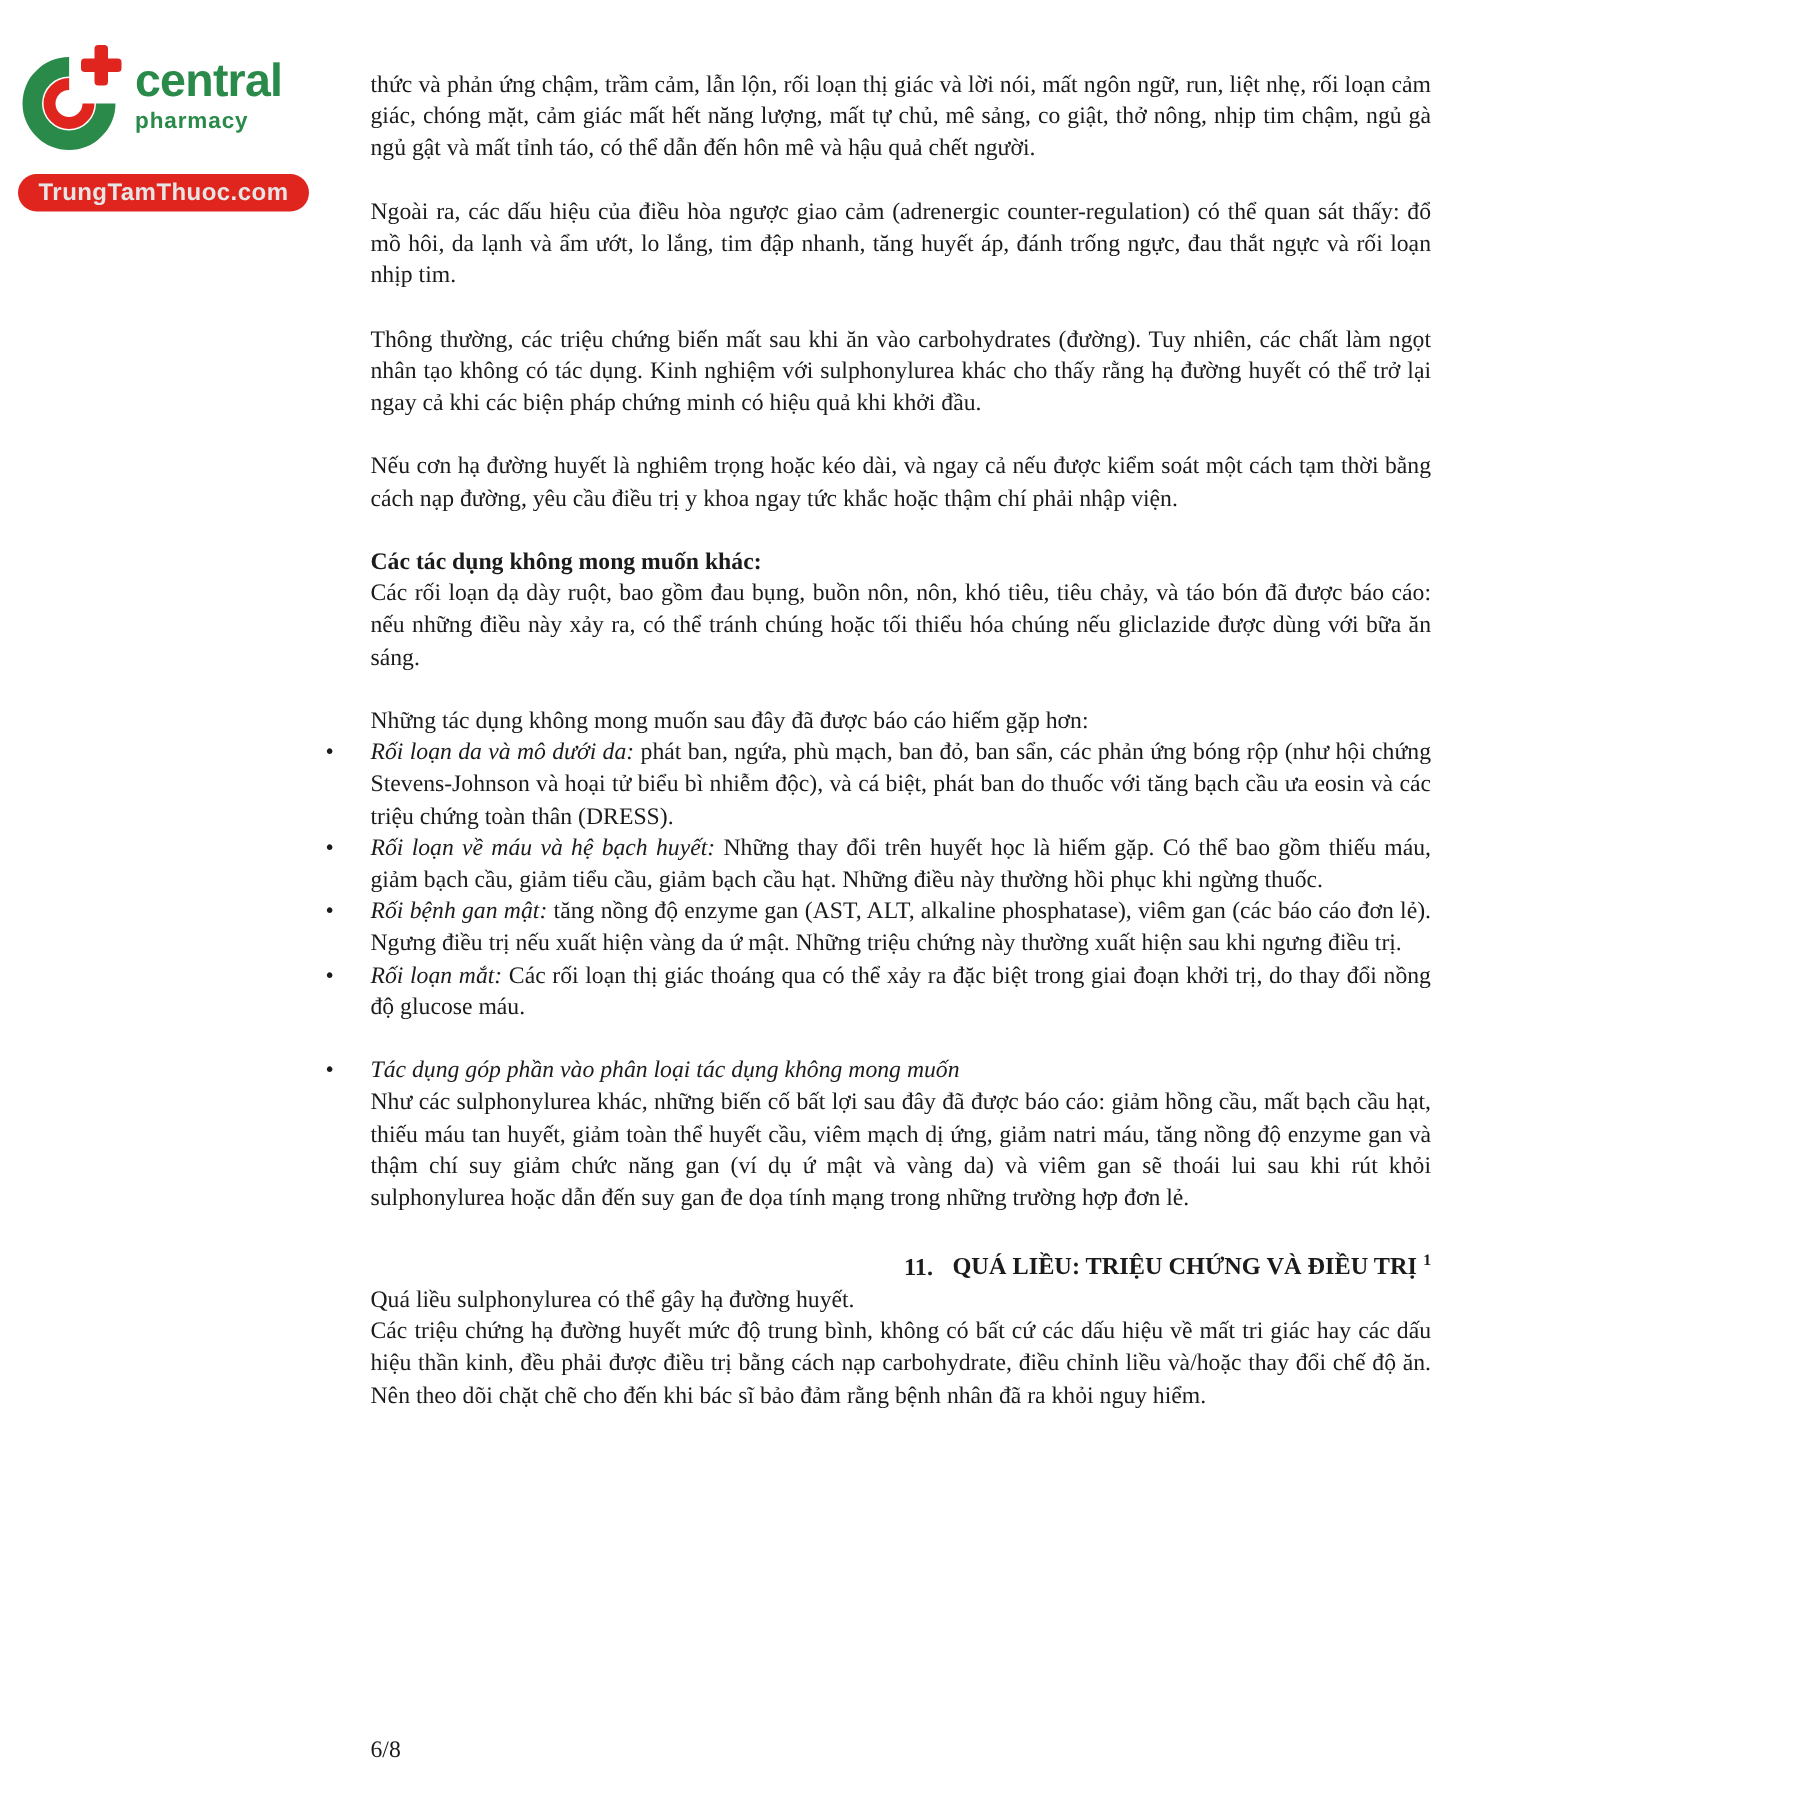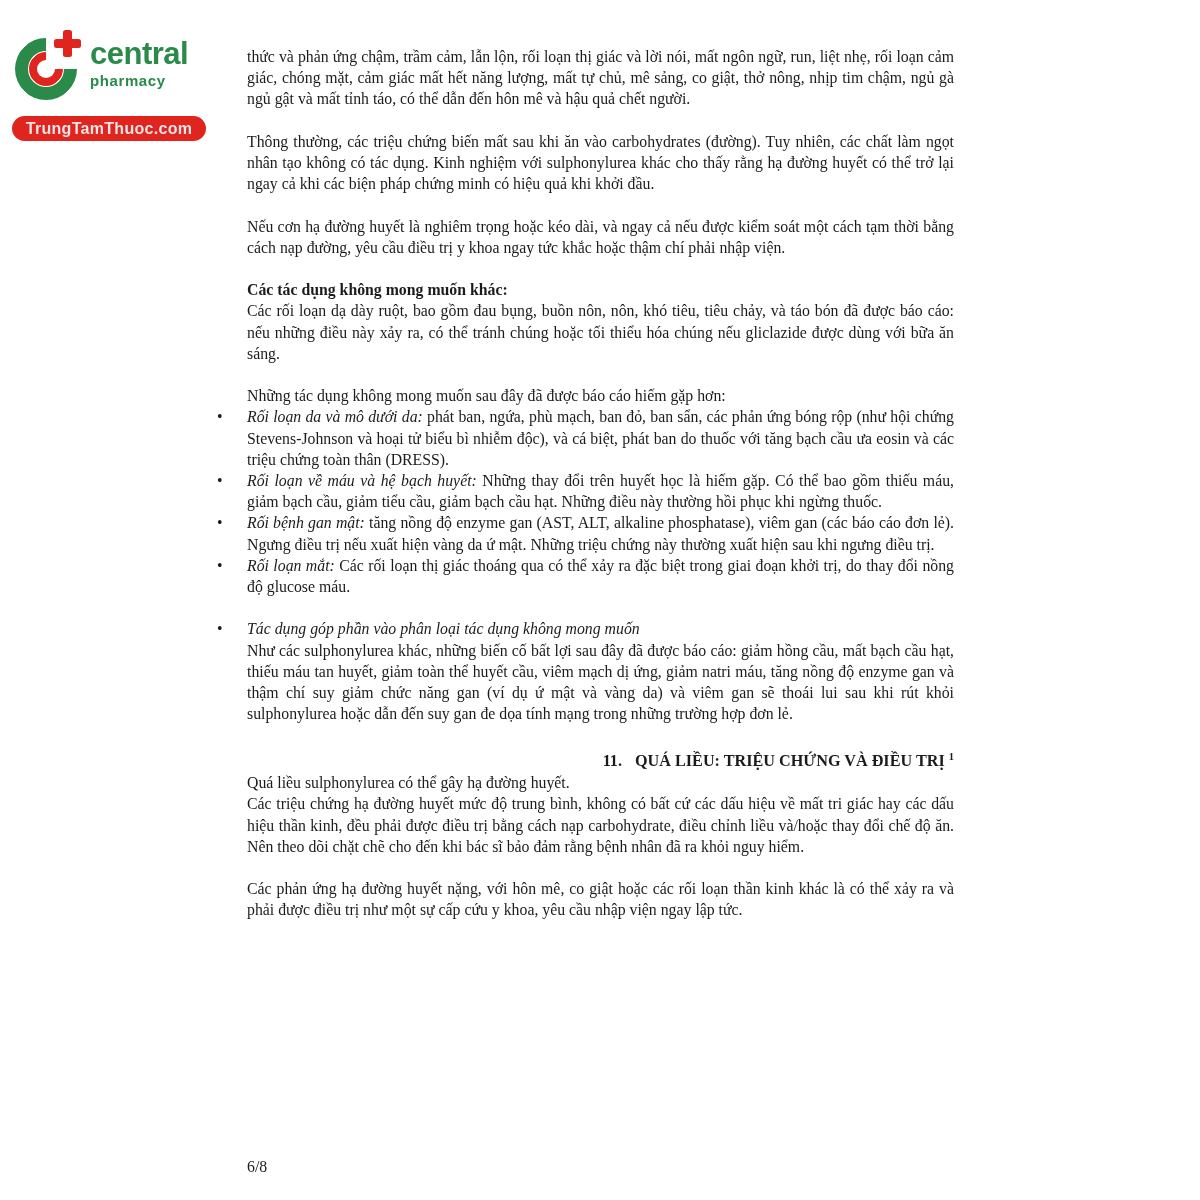--- a/index.html
+++ b/index.html
@@ -93,20 +93,21 @@
         <div class="brand-sub">pharmacy</div>
       </div>
     </div>
     <div class="logo-banner">TrungTamThuoc.com</div>
   </div>
 
   <div class="doc-body">
 
     <p class="p">thức và phản ứng chậm, trầm cảm, lẫn lộn, rối loạn thị giác và lời nói, mất ngôn ngữ, run, liệt nhẹ, rối loạn cảm giác, chóng mặt, cảm giác mất hết năng lượng, mất tự chủ, mê sảng, co giật, thở nông, nhịp tim chậm, ngủ gà ngủ gật và mất tỉnh táo, có thể dẫn đến hôn mê và hậu quả chết người.</p>
 
+    <p class="p">Ngoài ra, các dấu hiệu của điều hòa ngược giao cảm (adrenergic counter-regulation) có thể quan sát thấy: đổ mồ hôi, da lạnh và ẩm ướt, lo lắng, tim đập nhanh, tăng huyết áp, đánh trống ngực, đau thắt ngực và rối loạn nhịp tim.</p>
 
     <p class="p">Thông thường, các triệu chứng biến mất sau khi ăn vào carbohydrates (đường). Tuy nhiên, các chất làm ngọt nhân tạo không có tác dụng. Kinh nghiệm với sulphonylurea khác cho thấy rằng hạ đường huyết có thể trở lại ngay cả khi các biện pháp chứng minh có hiệu quả khi khởi đầu.</p>
 
     <p class="p">Nếu cơn hạ đường huyết là nghiêm trọng hoặc kéo dài, và ngay cả nếu được kiểm soát một cách tạm thời bằng cách nạp đường, yêu cầu điều trị y khoa ngay tức khắc hoặc thậm chí phải nhập viện.</p>
 
     <p class="p no-gap sub-heading">Các tác dụng không mong muốn khác:</p>
 
     <p class="p">Các rối loạn dạ dày ruột, bao gồm đau bụng, buồn nôn, nôn, khó tiêu, tiêu chảy, và táo bón đã được báo cáo: nếu những điều này xảy ra, có thể tránh chúng hoặc tối thiểu hóa chúng nếu gliclazide được dùng với bữa ăn sáng.</p>
 
     <p class="p no-gap">Những tác dụng không mong muốn sau đây đã được báo cáo hiếm gặp hơn:</p>
@@ -134,19 +135,18 @@
         <span>Như các sulphonylurea khác, những biến cố bất lợi sau đây đã được báo cáo: giảm hồng cầu, mất bạch cầu hạt, thiếu máu tan huyết, giảm toàn thể huyết cầu, viêm mạch dị ứng, giảm natri máu, tăng nồng độ enzyme gan và thậm chí suy giảm chức năng gan (ví dụ ứ mật và vàng da) và viêm gan sẽ thoái lui sau khi rút khỏi sulphonylurea hoặc dẫn đến suy gan đe dọa tính mạng trong những trường hợp đơn lẻ.</span>
       </li>
     </ul>
 
     <h2 class="sec-heading"><span class="sec-no">11.</span><span>QUÁ LIỀU: TRIỆU CHỨNG VÀ ĐIỀU TRỊ</span> <sup>1</sup></h2>
 
     <p class="p no-gap">Quá liều sulphonylurea có thể gây hạ đường huyết.</p>
 
     <p class="p">Các triệu chứng hạ đường huyết mức độ trung bình, không có bất cứ các dấu hiệu về mất tri giác hay các dấu hiệu thần kinh, đều phải được điều trị bằng cách nạp carbohydrate, điều chỉnh liều và/hoặc thay đổi chế độ ăn. Nên theo dõi chặt chẽ cho đến khi bác sĩ bảo đảm rằng bệnh nhân đã ra khỏi nguy hiểm.</p>
 
-    <p class="p">Các phản ứng hạ đường huyết nặng, với hôn mê, co giật hoặc các rối loạn thần kinh khác là có thể xảy ra và phải được điều trị như một sự cấp cứu y khoa, yêu cầu nhập viện ngay lập tức.</p>
 
   </div>
 
   <div class="page-number">6/8</div>
 
 </div>
 
 </body></html>

